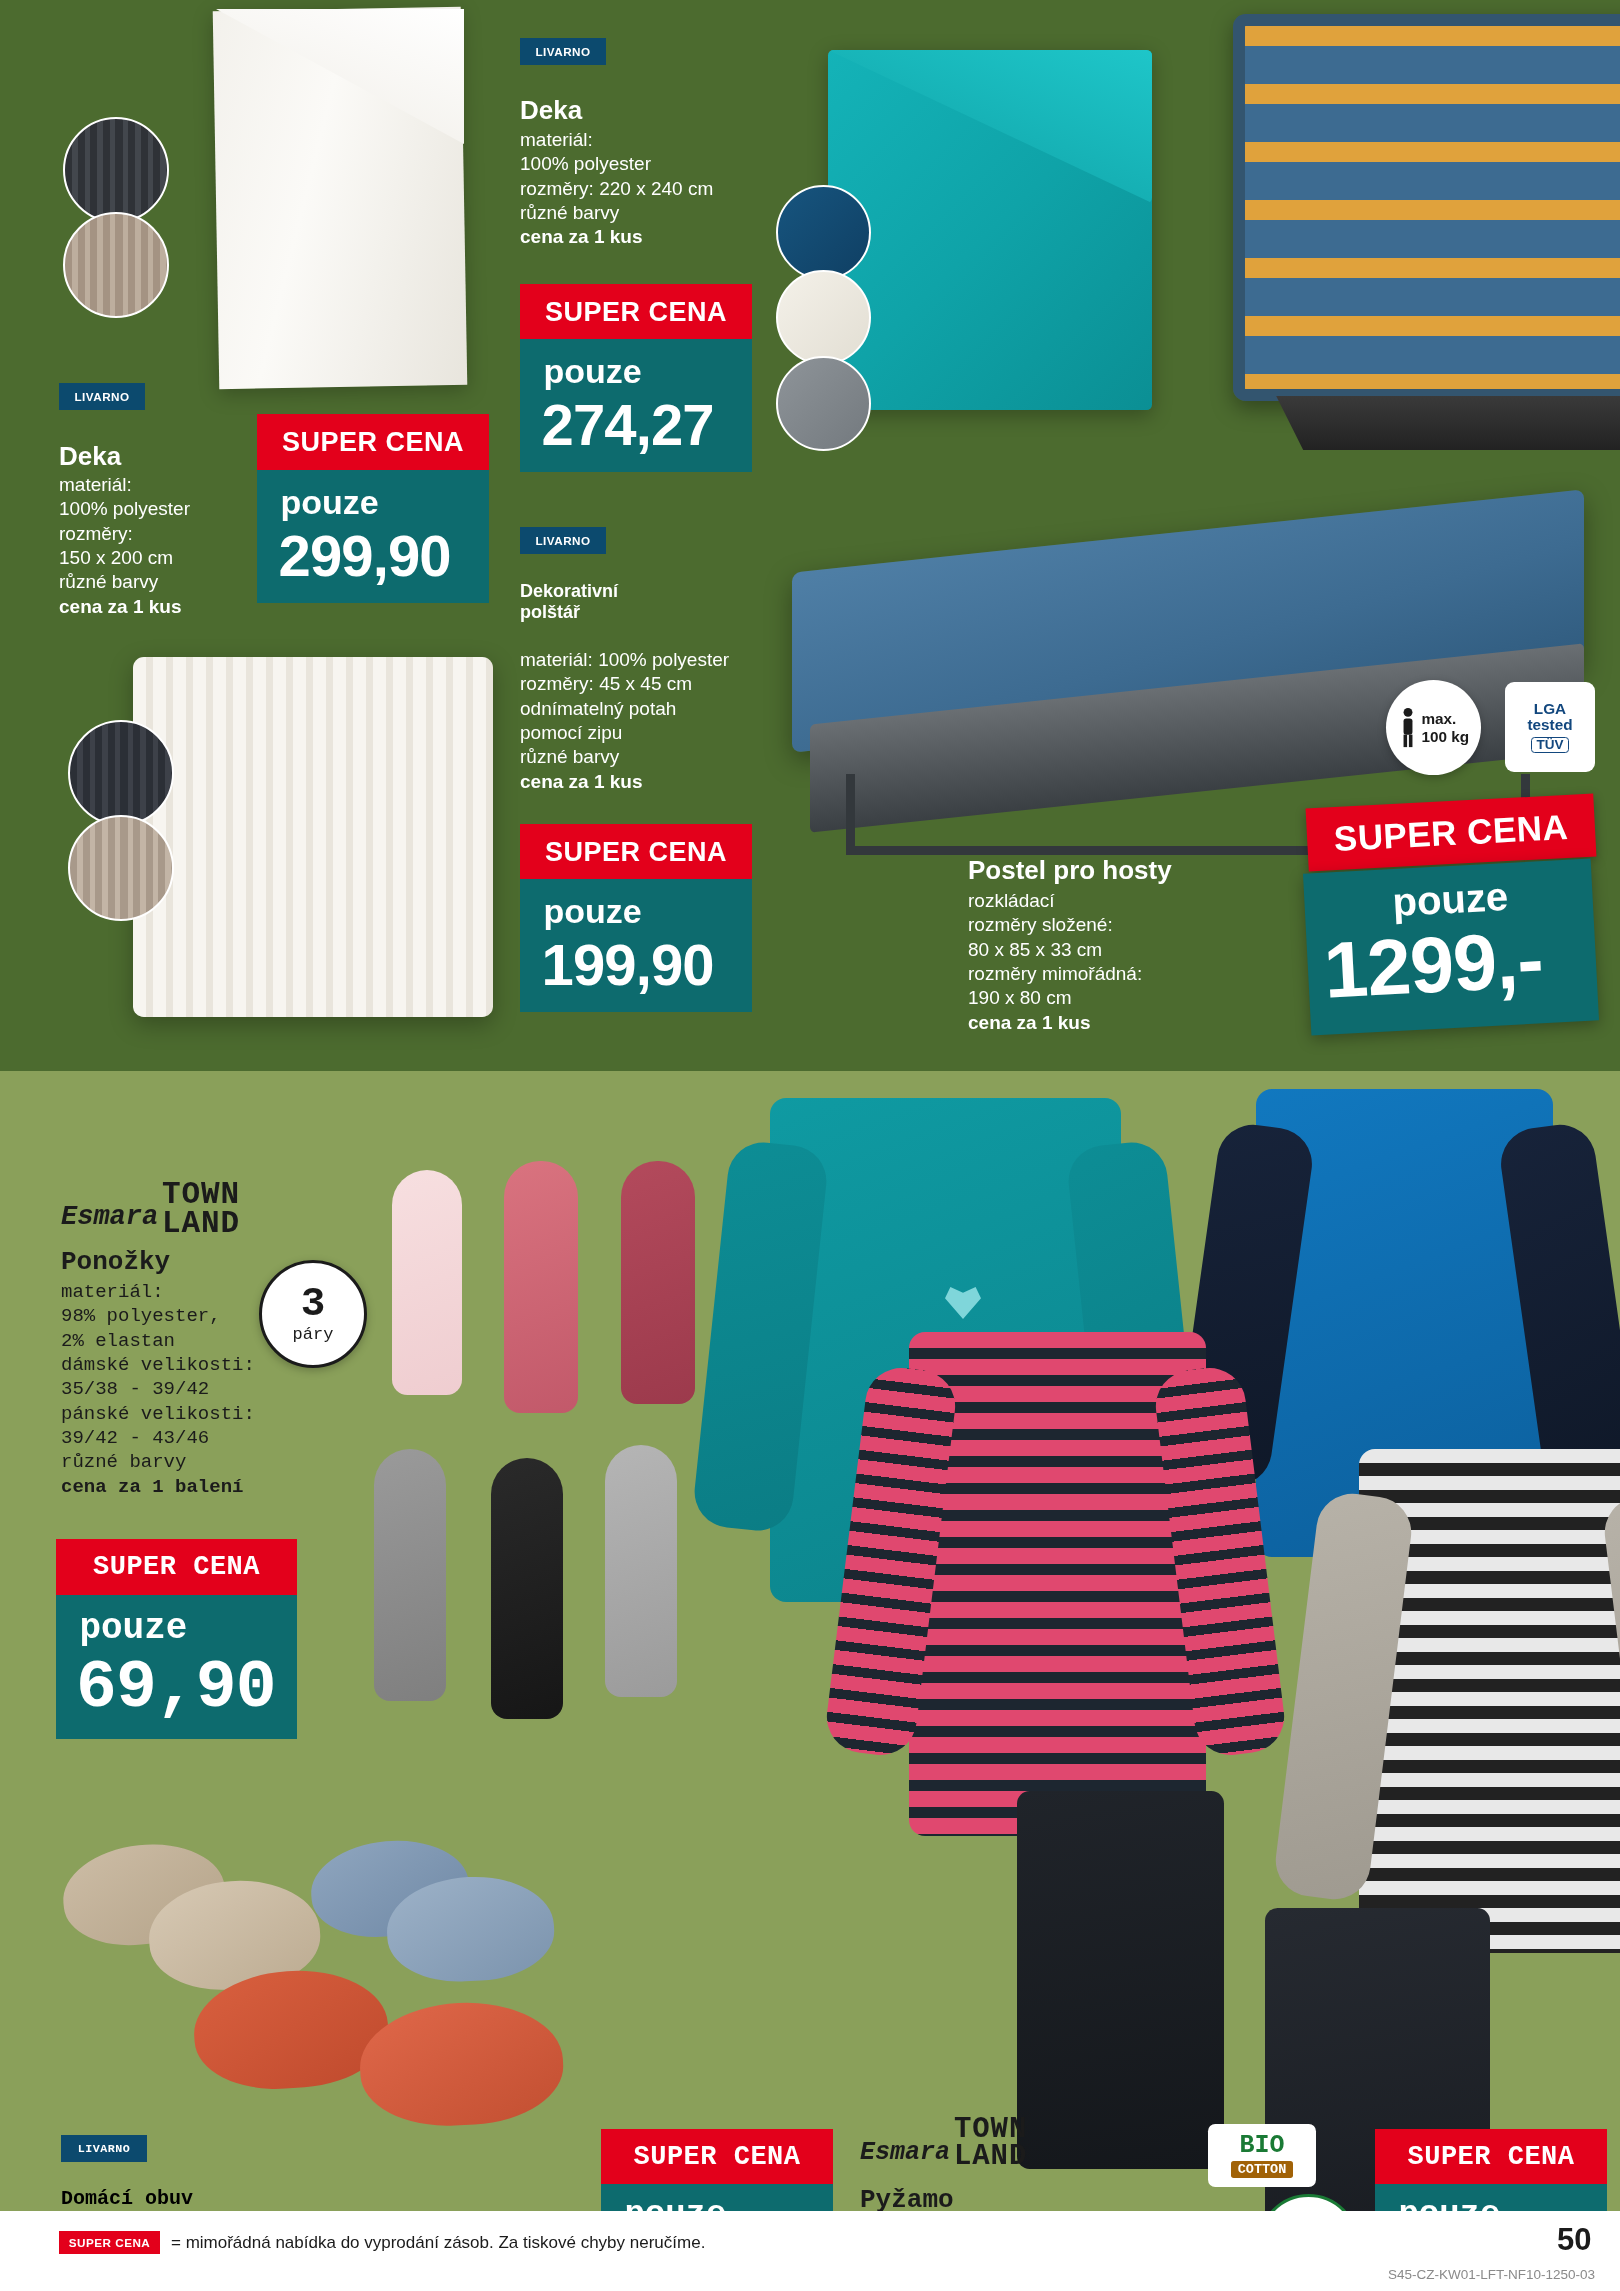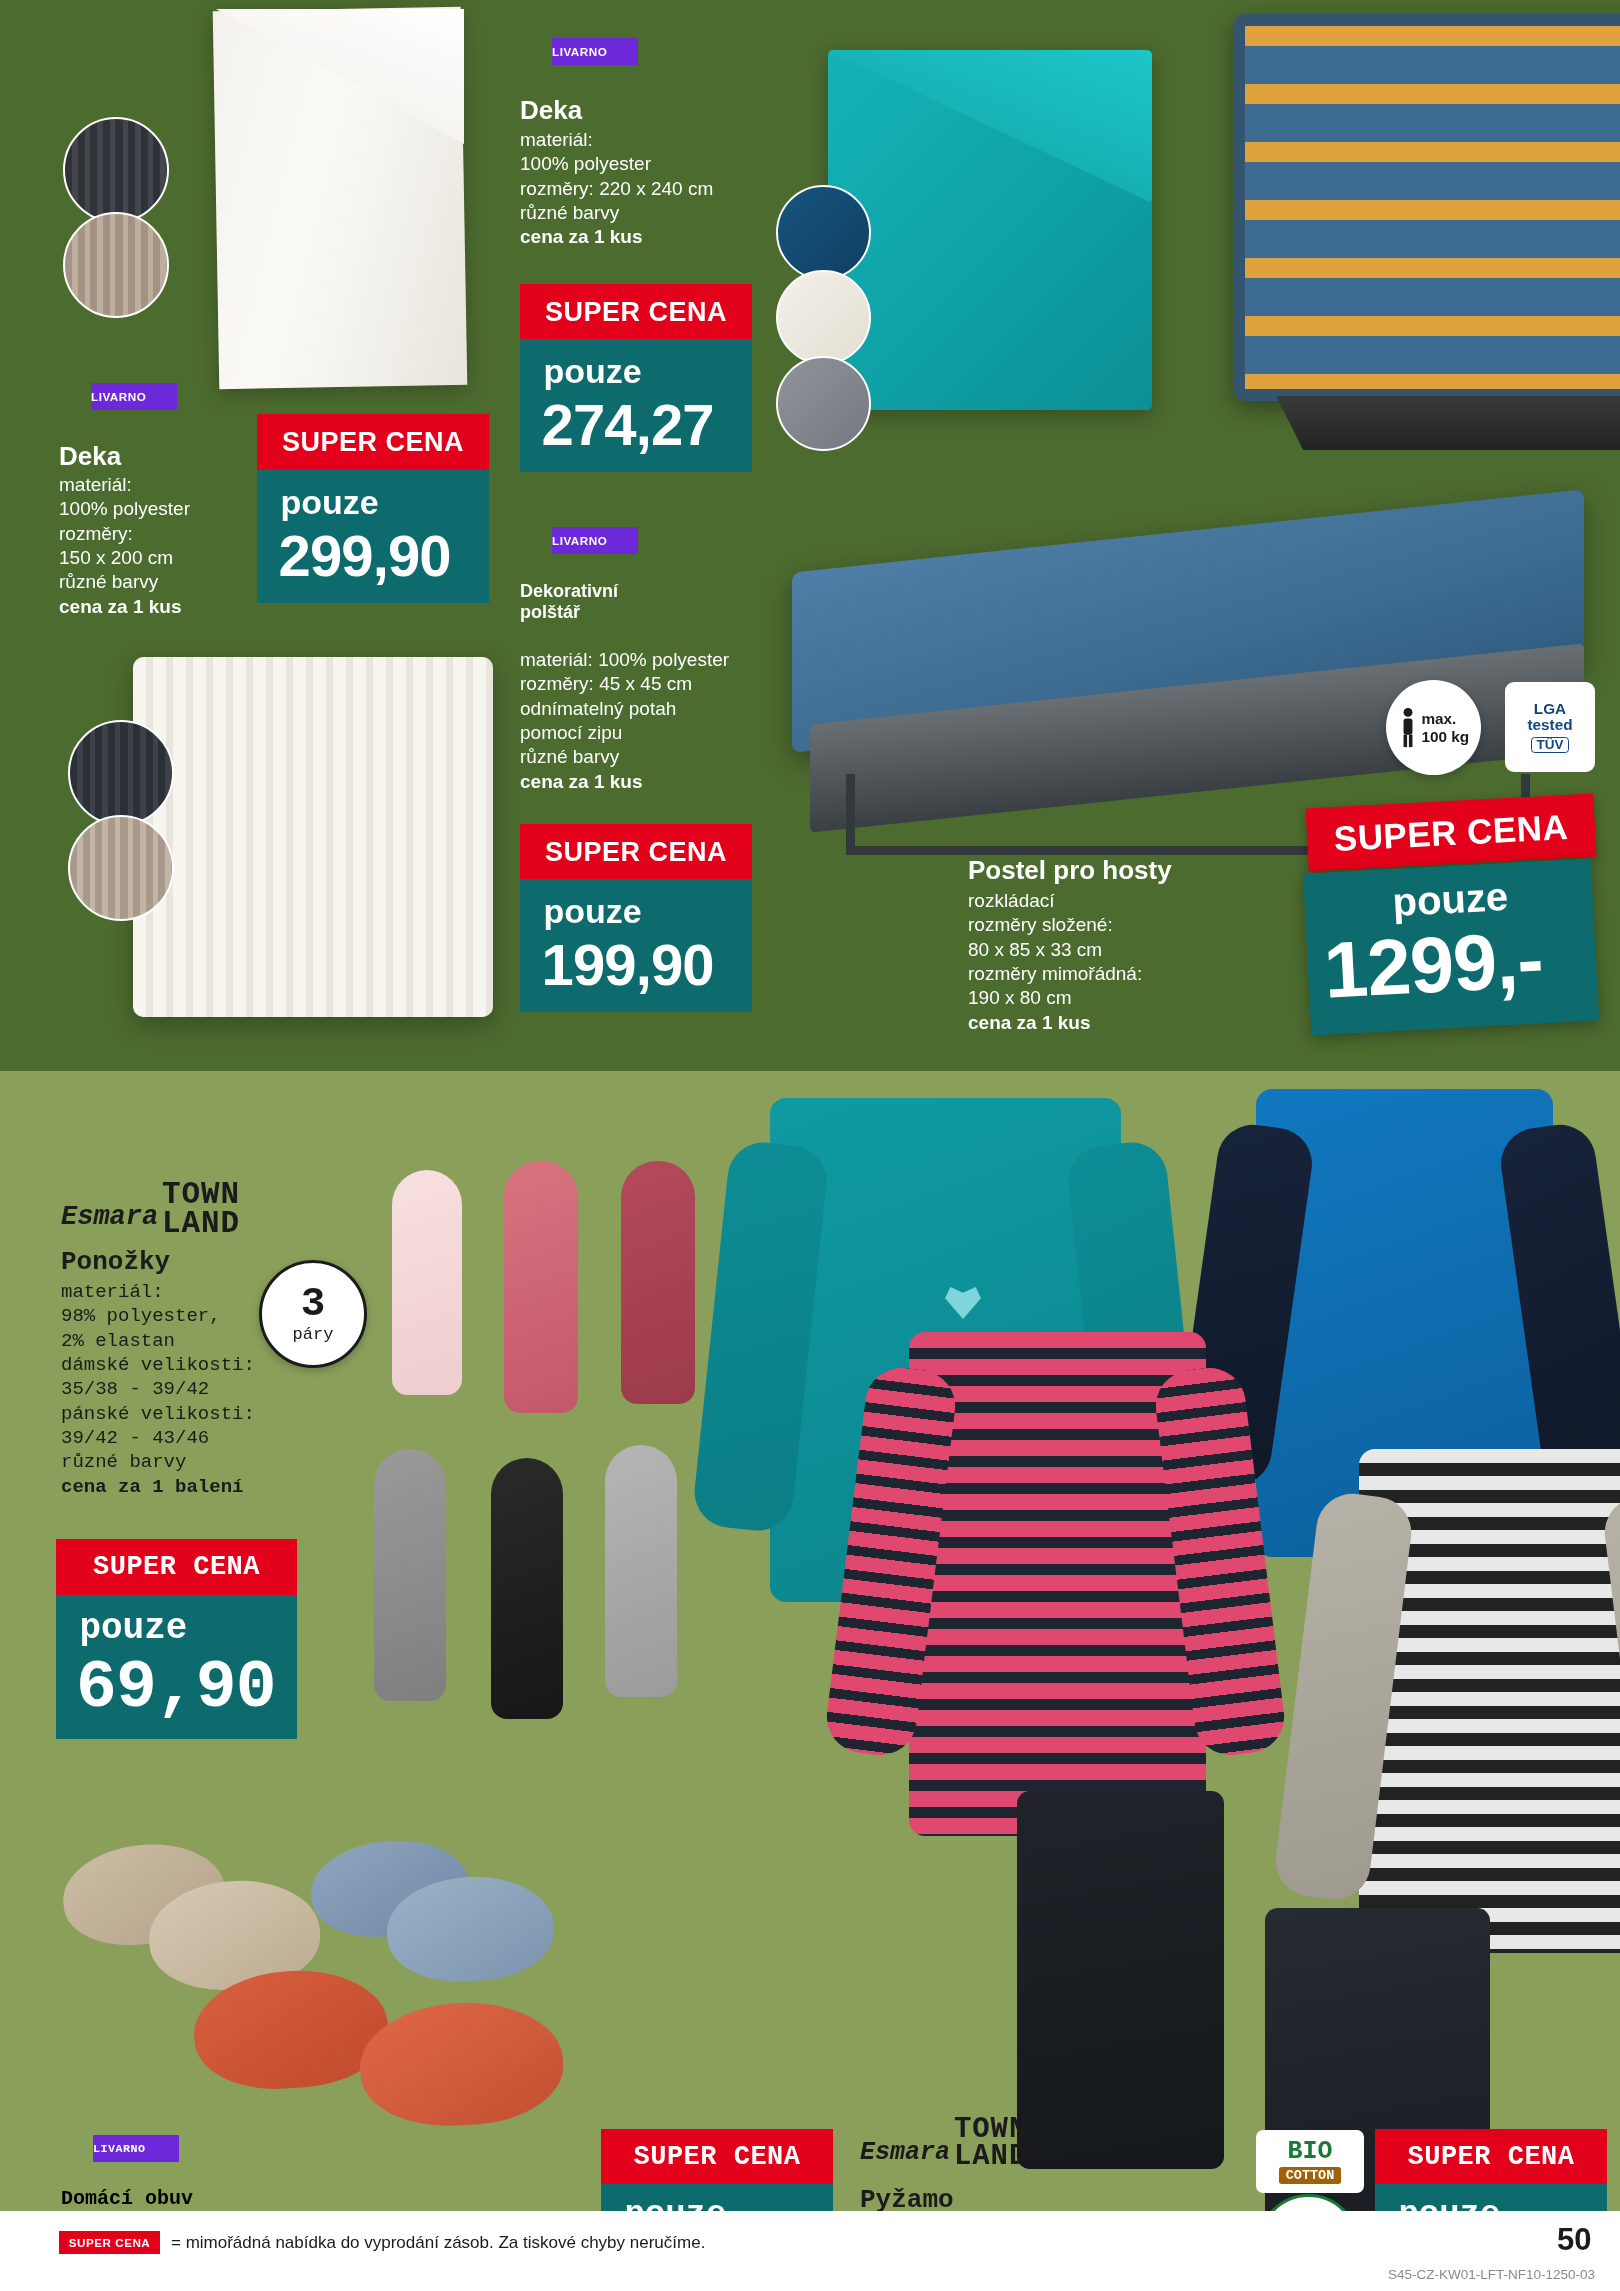--- a/index.html
+++ b/index.html
@@ -43,24 +43,23 @@
     position:absolute; font-weight:bold; color:#fff; letter-spacing:-0.9px;
   }
 
   
   .prod-title { font-weight:bold; color:#fff; }
   .prod-desc  { color:#fff; line-height:1.28; }
   .prod-desc .b { font-weight:bold; }
 
   
   .logo-livarno {
-    background:#6d28d9; color:#fff; font-weight:bold;
-    display:flex; align-items:center; justify-content:flex-start;
+    background:#0c4a6e; color:#fff; font-weight:bold;
+    display:flex; align-items:center; justify-content:center;
     letter-spacing:0.5px;
-    margin-left:32px;
   }
   .logo-townland {
     color:#1b1b1b; font-weight:bold; line-height:.92; letter-spacing:0.9px;
   }
   .logo-esmara {
     color:#1b1b1b; font-style:italic; font-weight:bold;
   }
 
   
   .ph { position:absolute; }
@@ -329,21 +328,21 @@
     </div>
 
     <div class="prod-title" style="position:absolute;left:860px;top:1114px;font-size:26px;color:#1b1b1b;">Pyžamo</div>
     <div class="prod-desc" style="position:absolute;left:860px;top:1149px;font-size:19px;color:#1b1b1b;">
       <div>materiál: 100% bio bavlna/</div>
       <div>95% bio bavlna, 5% elastan</div>
       <div>dámské velikosti: 36/38 - 44/46</div>
 
     </div>
 
-    <div style="position:absolute;left:1256px;top:1053px;width:108px;height:63px;background:#fff;border-radius:7.2px;display:flex;flex-direction:column;align-items:center;justify-content:center;line-height:1;margin-top:6px;">
+    <div style="position:absolute;left:1208px;top:1053px;width:108px;height:63px;background:#fff;border-radius:7.2px;display:flex;flex-direction:column;align-items:center;justify-content:center;line-height:1;">
       <div style="font-size:25px;font-weight:bold;color:#1a7a35;">BIO</div>
       <div style="font-size:13.5px;font-weight:bold;color:#fff;background:#a16207;padding:1.8px 7.2px;border-radius:2.7px;margin-top:2.7px;">COTTON</div>
     </div>
 
     <div style="position:absolute;left:1258px;top:1123px;width:101px;height:101px;border-radius:50%;background:#fff;border:3.6px solid #1a7a35;display:flex;flex-direction:column;align-items:center;justify-content:center;line-height:1.05;color:#1a7a35;font-size:8px;font-weight:bold;text-align:center;">
       <svg width="31" height="31" viewBox="0 0 34 34">
         <circle cx="17" cy="17" r="16" fill="#1a7a35"></circle>
         <path d="M17 7 L25 17 L21 17 L21 26 L13 26 L13 17 L9 17 Z" fill="#fff"></path>
       </svg>
       <div>GLOBAL</div>

